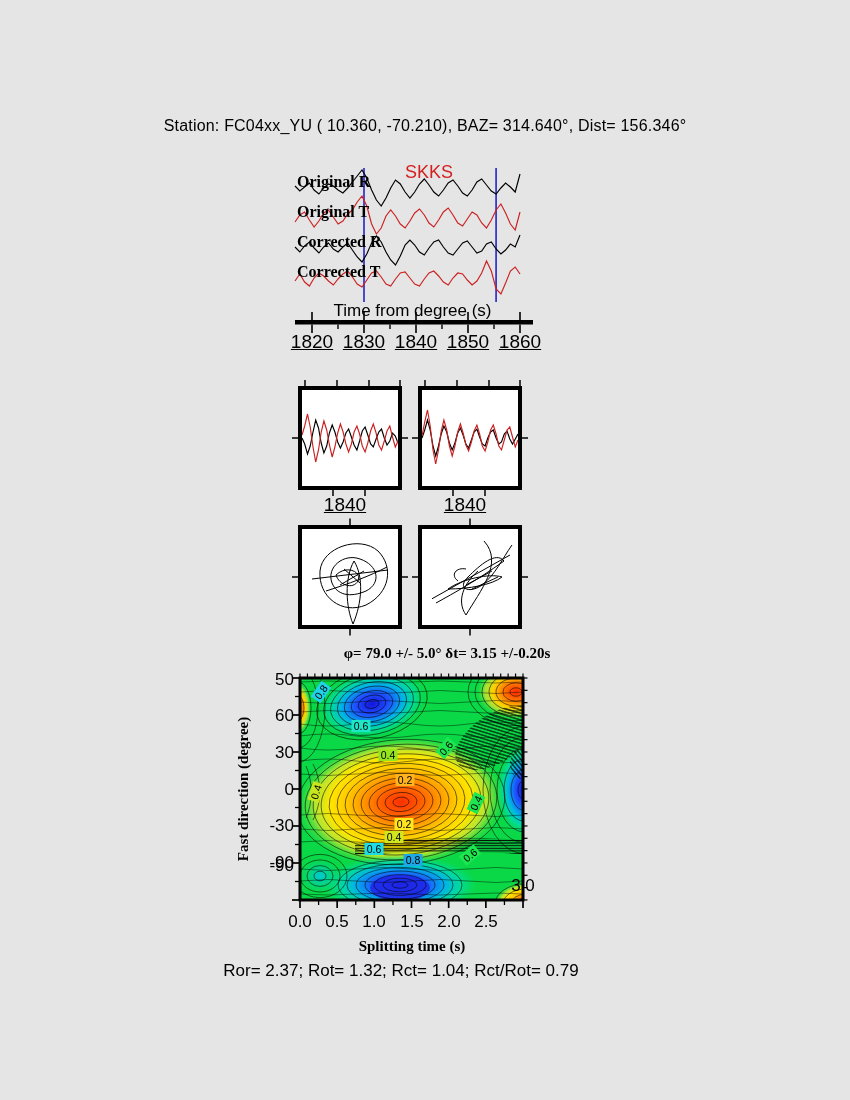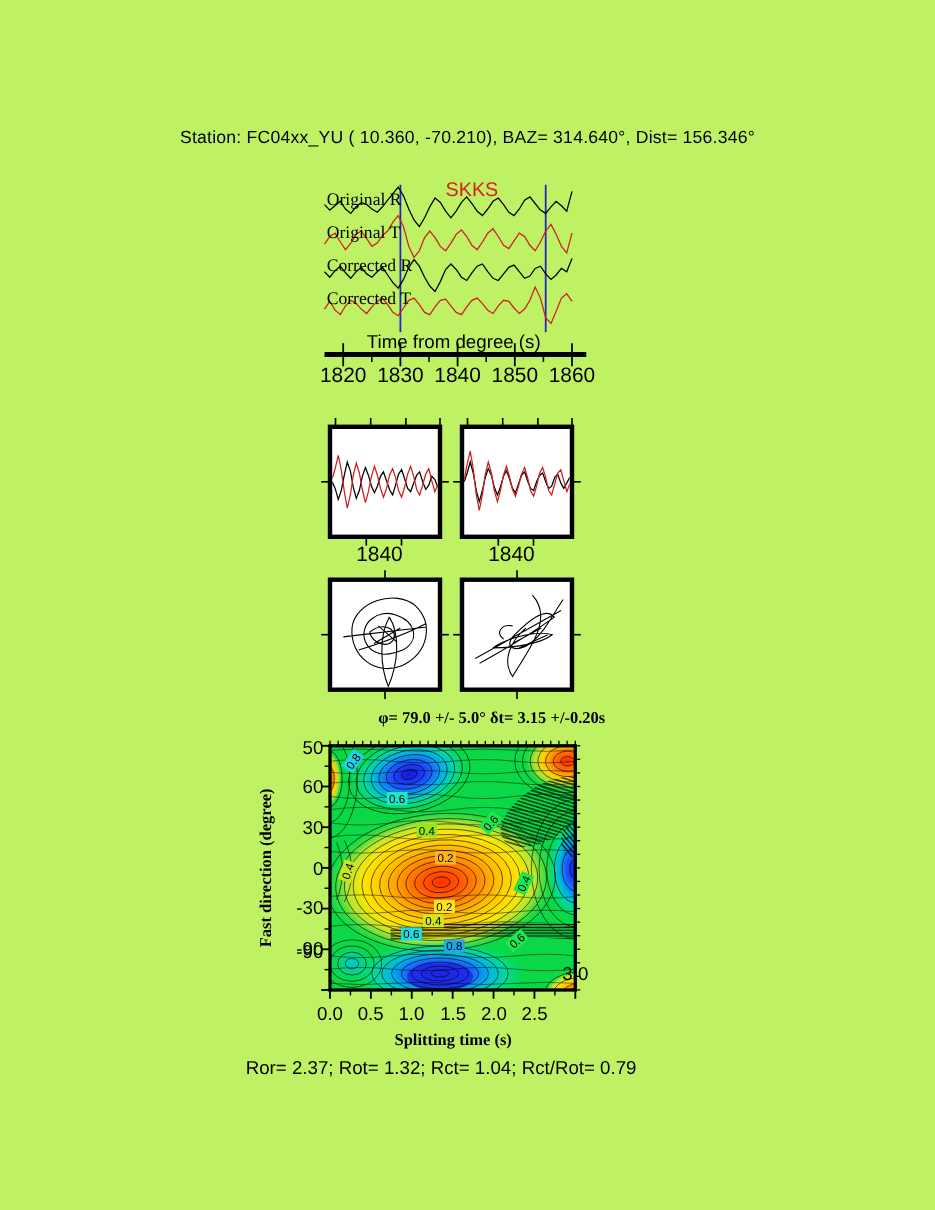--- a/index.html
+++ b/index.html
@@ -1,24 +1,24 @@
 <!DOCTYPE html>
 <html><head>
 <meta charset="utf-8">
 <style>
   html,body{margin:0;padding:0;background:#fff;}
-  #app{position:relative;width:850px;height:1100px;background:#bef264;overflow:hidden;
+  #app{position:relative;width:850px;height:1100px;background:#e5e5e5;overflow:hidden;
        font-family:"Liberation Sans",sans-serif;color:#000;}
   .abs{position:absolute;}
   .ctr{text-align:center;}
   .hdr{width:850px;left:0;font-size:16px;letter-spacing:.2px;}
-  .tracelab{font-family:"Liberation Serif",serif;font-weight:normal;font-size:16px;}
+  .tracelab{font-family:"Liberation Serif",serif;font-weight:bold;font-size:16px;}
   .phase{color:#d42020;font-size:18px;}
   .axis-title{font-size:17px;}
-  .tick-label{font-size:19px;text-align:center;}
+  .tick-label{font-size:19px;text-align:center;text-decoration:underline;}
   .ctick{font-size:17px;text-align:center;}
   .ytick{font-size:17px;text-align:right;}
   .serifb{font-family:"Liberation Serif",serif;font-weight:bold;}
   .c-title{font-size:15px;width:850px;left:0;padding-left:22px;}
   .c-xlab{font-size:15px;}
   .c-ylab{font-size:15px;white-space:nowrap;transform:translate(-50%,-50%) rotate(-90deg);}
   .footer{width:850px;left:0;font-size:17px;}
   svg{position:absolute;overflow:visible;}
 </style>
 </head>

